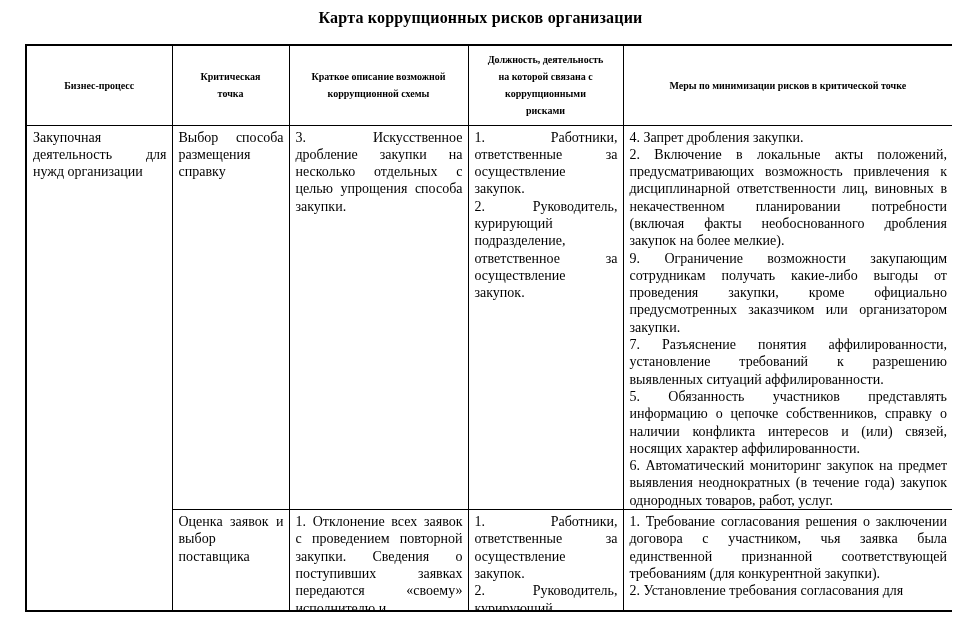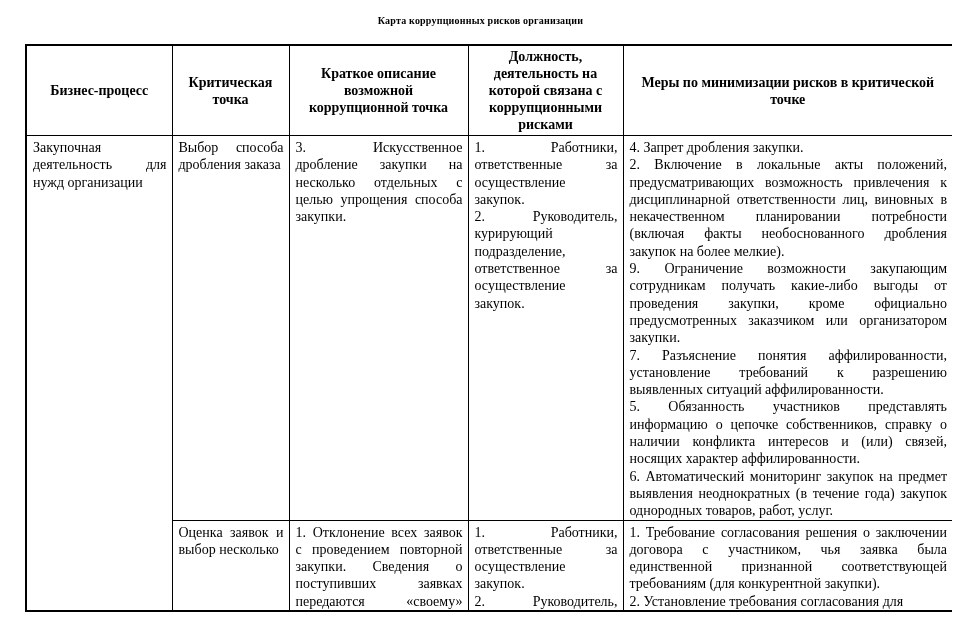--- a/index.html
+++ b/index.html
@@ -10,26 +10,26 @@
   body {
     position: relative;
     width: 961px;
     height: 633px;
     font-family: "Liberation Serif", "DejaVu Serif", serif;
     color: #000000;
     overflow: hidden;
   }
   .doc-title {
     position: absolute;
-    top: 15px;
+    top: 9px;
     left: 0;
     width: 100%;
     text-align: center;
     font-weight: bold;
-    font-size: 10px;
+    font-size: 16px;
     letter-spacing: 0.2px;
   }
   .table-clip {
     position: absolute;
     left: 25px;
     top: 44px;
     width: 927px;
     height: 566px;
     overflow: hidden;
     border-bottom: 2px solid #000;
@@ -39,24 +39,24 @@
     table-layout: fixed;
     width: 927px;
     border: 2px solid #000;
   }
   .risk-table th, .risk-table td {
     border: 1px solid #000;
     box-sizing: border-box;
   }
   .risk-table th {
     font-weight: bold;
-    font-size: 14px;
+    font-size: 10px;
     line-height: 17px;
     vertical-align: middle;
-    padding: 2px 9px;
+    padding: 2px 16px;
     height: 80px;
   }
   .risk-table td {
     font-size: 14px;
     line-height: 17.3px;
     text-align: justify;
     vertical-align: top;
     padding: 3px 5px 0 6px;
     margin-top: 48px;
   }
@@ -75,50 +75,50 @@
       <col style="width:146px">
       <col style="width:117px">
       <col style="width:179px">
       <col style="width:155px">
       <col style="width:330px">
     </colgroup>
     <tbody>
         <tr class="row-header">
       <th>Бизнес-процесс</th>
       <th>Критическая точка</th>
-      <th>Краткое описание возможной коррупционной точка</th>
+      <th>Краткое описание возможной коррупционной схемы</th>
       <th>Должность, деятельность на которой связана с коррупционными рисками</th>
       <th>Меры по минимизации рисков в критической точке</th>
     </tr>
     <tr class="row-1">
       <td rowspan="2">
         <p class="cell-text">Закупочная деятельность для нужд организации</p>
       </td>
       <td>
-        <p class="cell-text">Выбор способа дробления заказа</p>
+        <p class="cell-text">Выбор способа размещения справку</p>
       </td>
       <td>
             <p>3. Искусственное дробление закупки на несколько отдельных с целью упрощения способа закупки.</p>
           </td>
       <td>
             <p>1. Работники, ответственные за осуществление закупок.</p>
             <p>2. Руководитель, курирующий подразделение, ответственное за осуществление закупок.</p>
           </td>
       <td>
             <p>4. Запрет дробления закупки.</p>
             <p>2. Включение в локальные акты положений, предусматривающих возможность привлечения к дисциплинарной ответственности лиц, виновных в некачественном планировании потребности (включая факты необоснованного дробления закупок на более мелкие).</p>
             <p>9. Ограничение возможности закупающим сотрудникам получать какие-либо выгоды от проведения закупки, кроме официально предусмотренных заказчиком или организатором закупки.</p>
             <p>7. Разъяснение понятия аффилированности, установление требований к разрешению выявленных ситуаций аффилированности.</p>
             <p>5. Обязанность участников представлять информацию о цепочке собственников, справку о наличии конфликта интересов и (или) связей, носящих характер аффилированности.</p>
             <p>6. Автоматический мониторинг закупок на предмет выявления неоднократных (в течение года) закупок однородных товаров, работ, услуг.</p>
           </td>
     </tr>
     <tr class="row-2">
       <td>
-        <p class="cell-text">Оценка заявок и выбор несколько</p>
+        <p class="cell-text">Оценка заявок и выбор поставщика</p>
       </td>
       <td>
             <p>1. Отклонение всех заявок с проведением повторной закупки. Сведения о поступивших заявках передаются «своему» исполнителю и</p>
           </td>
       <td>
             <p>1. Работники, ответственные за осуществление закупок.</p>
             <p>2. Руководитель, курирующий</p>
           </td>
       <td>
             <p>1. Требование согласования решения о заключении договора с участником, чья заявка была единственной признанной соответствующей требованиям (для конкурентной закупки).</p>

